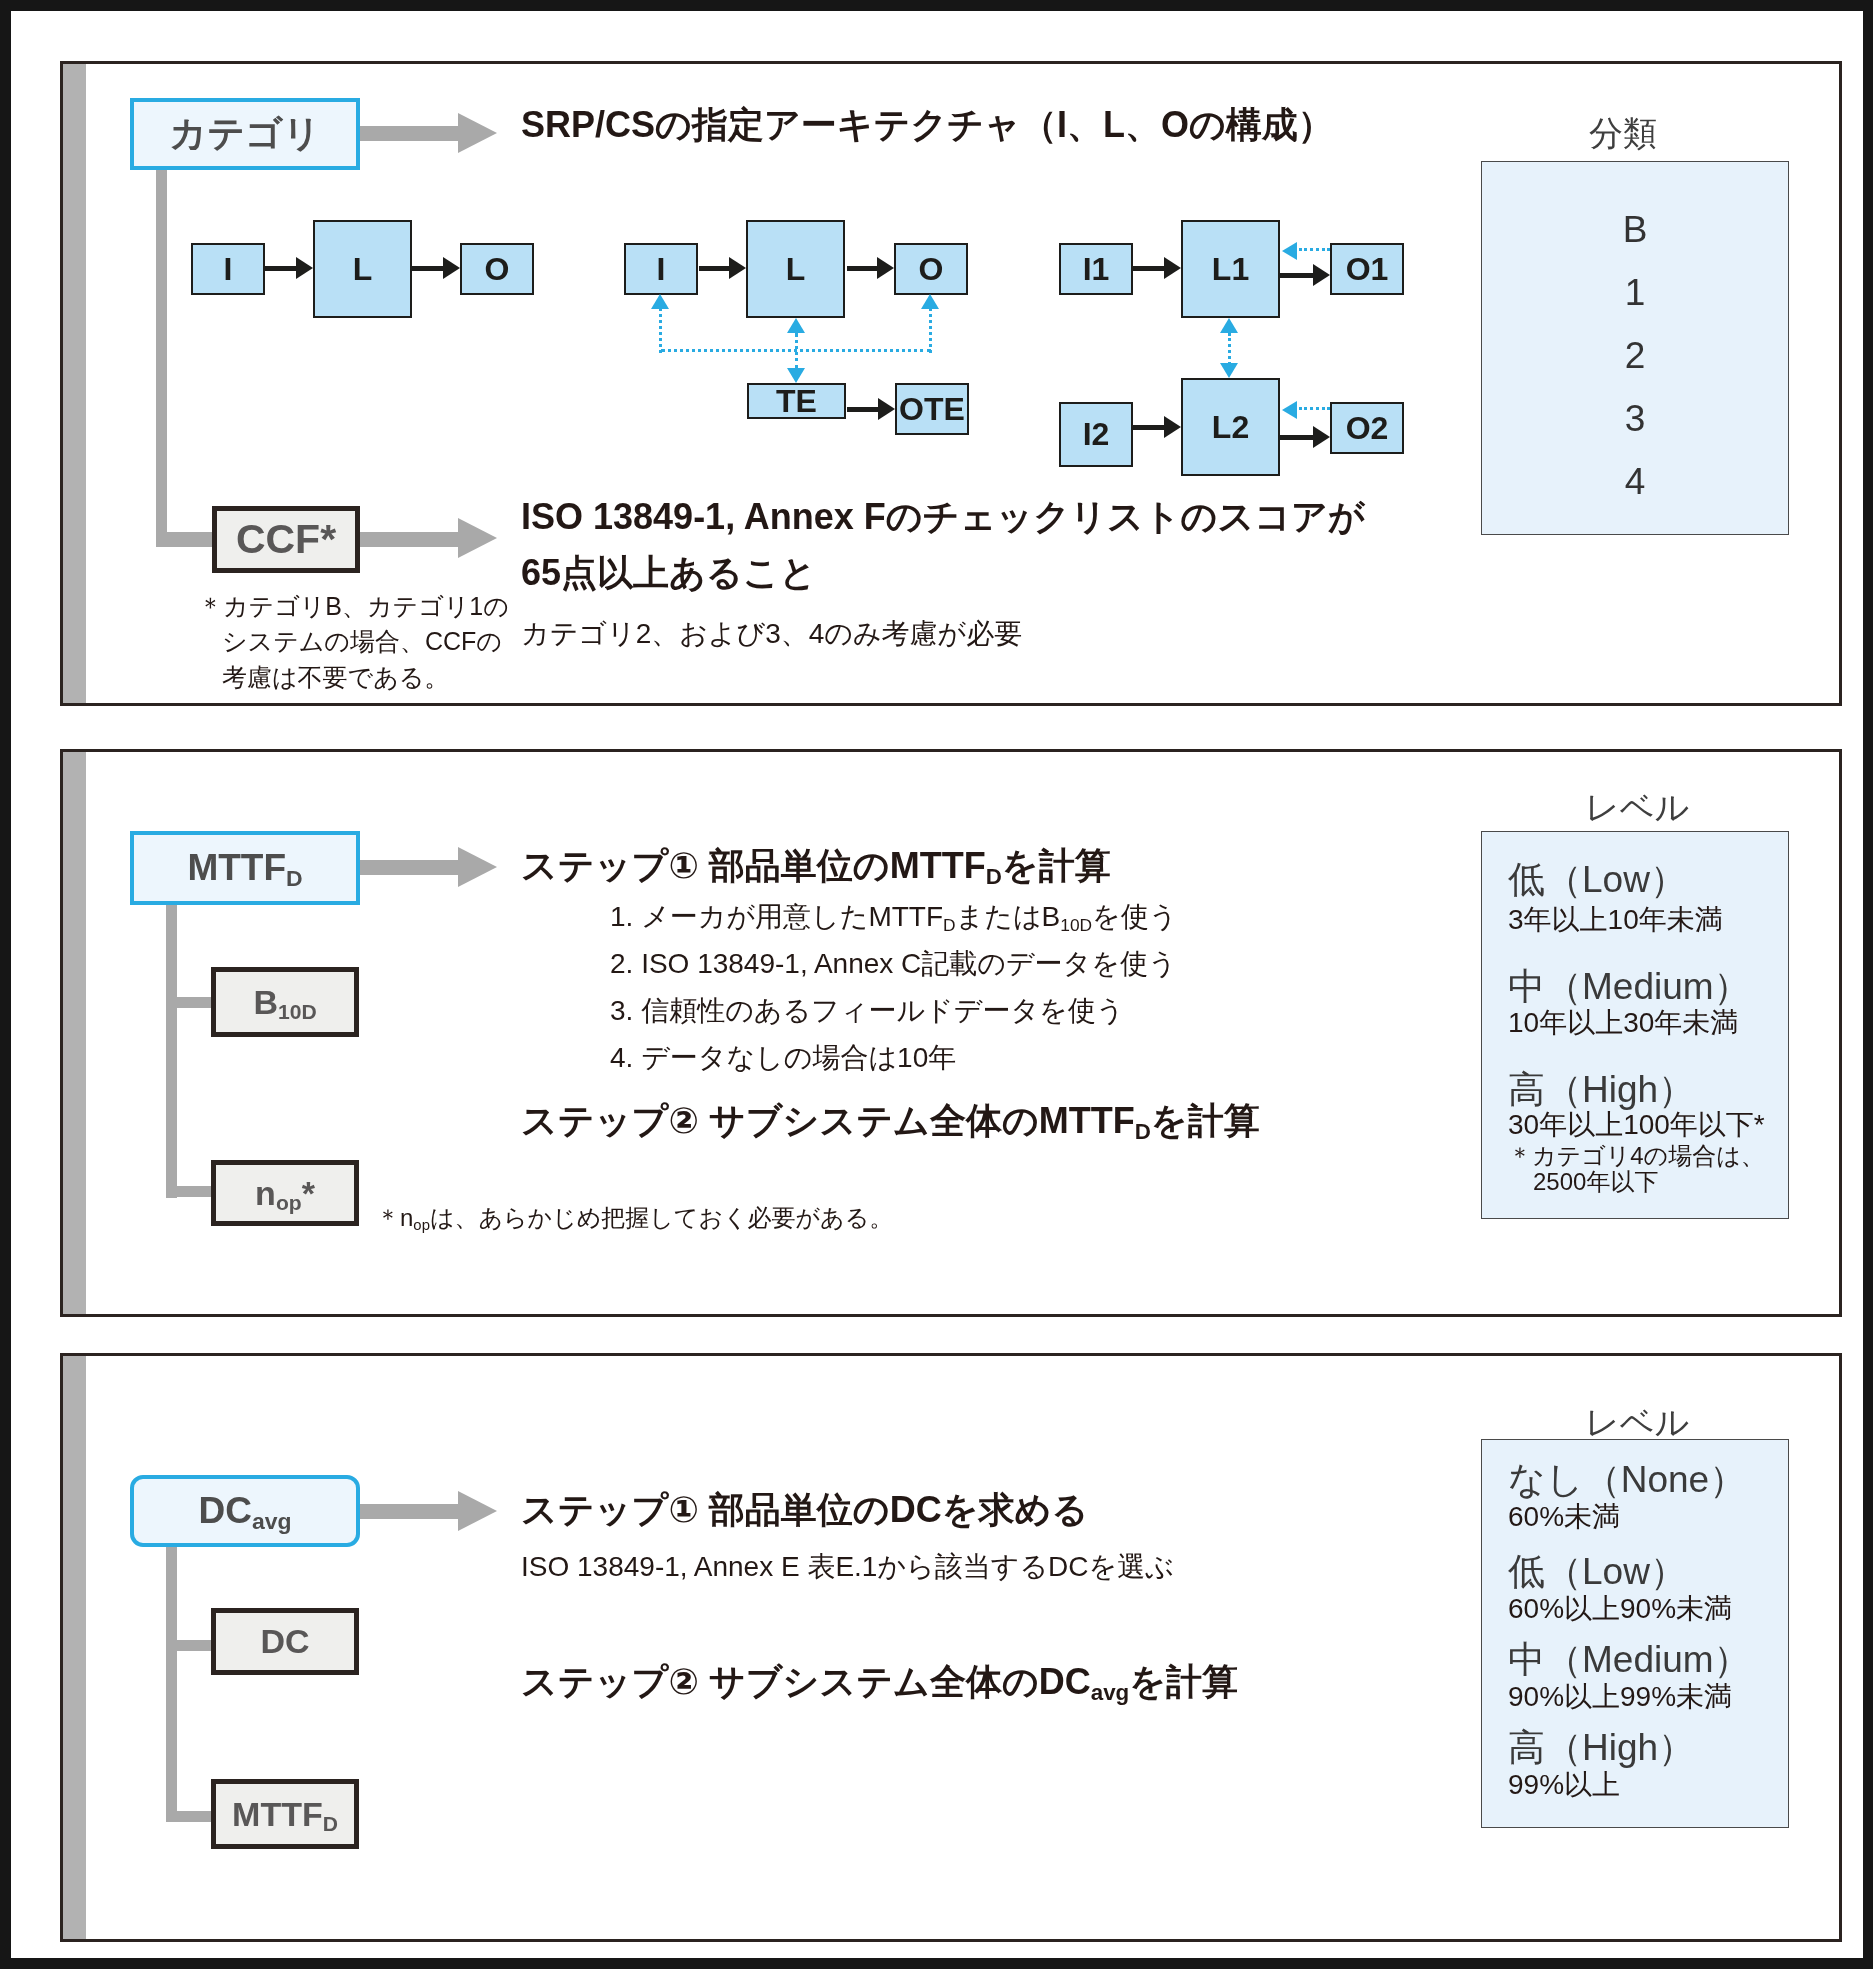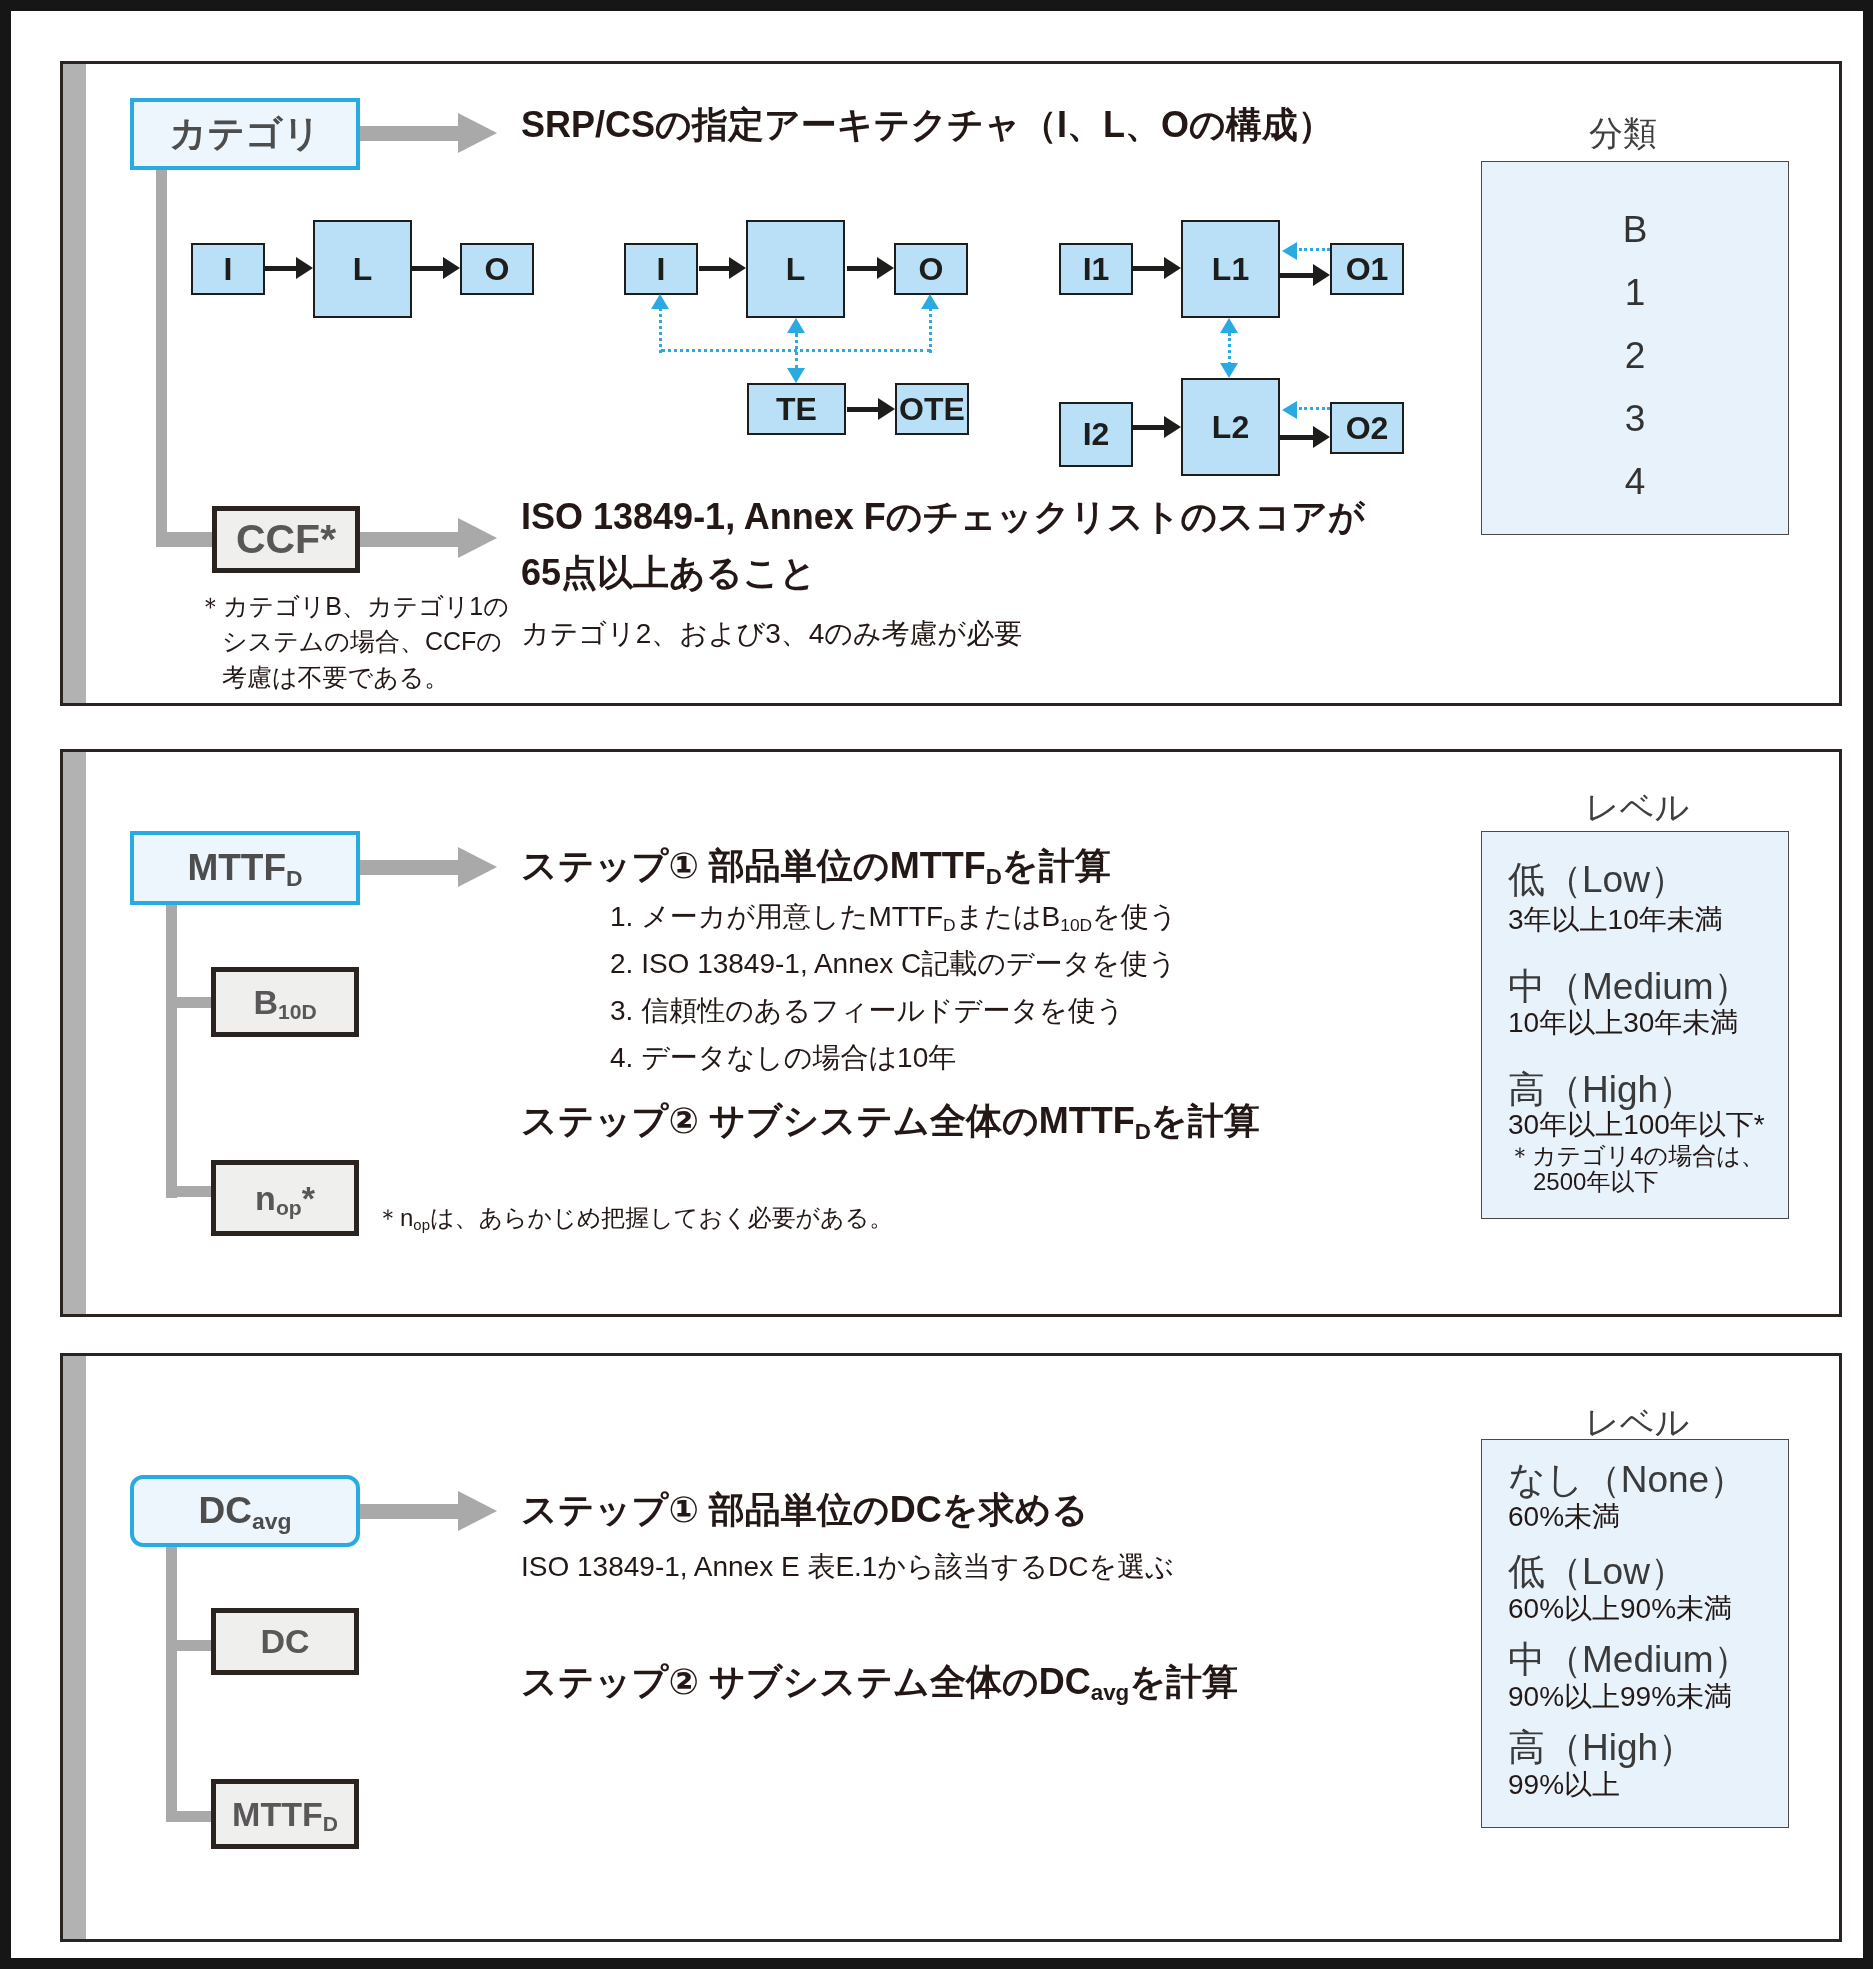--- a/index.html
+++ b/index.html
@@ -93,21 +93,21 @@
 
     <div class="dbox" style="left:561px;top:179px;width:74px;height:52px;">
         <span>I</span>
       </div>
     <div class="dbox" style="left:683px;top:156px;width:99px;height:98px;">
         <span>L</span>
       </div>
     <div class="dbox" style="left:831px;top:179px;width:74px;height:52px;">
         <span>O</span>
       </div>
-    <div class="dbox" style="left:684px;top:319px;width:99px;height:52px;justify-content:center;">
+    <div class="dbox" style="left:684px;top:319px;width:99px;height:36px;justify-content:center;">
         <span>TE</span>
       </div>
     <div class="dbox" style="left:832px;top:319px;width:74px;height:52px;">
         <span>OTE</span>
       </div>
     <div class="barrow" style="left:636px;top:193px;width:47px;">
         <div class="sh"></div>
         <div class="hd"></div>
       </div>
     <div class="barrow" style="left:784px;top:193px;width:47px;">
@@ -196,21 +196,21 @@
     <div class="t fs30" style="left:547px;top:240px;">3. 信頼性のあるフィールドデータを使う</div>
     <div class="t fs30" style="left:547px;top:287px;">4. データなしの場合は10年</div>
     <div class="t bold fs38" style="left:458px;top:345px;">ステップ② サブシステム全体のMTTF<sub>D</sub>を計算</div>
 
     <div class="conn" style="left:103px;top:153px;width:11.2px;height:293px;"></div>
     <div class="conn" style="left:103px;top:245px;width:46px;height:11.2px;"></div>
     <div class="conn" style="left:103px;top:434px;width:46px;height:11.2px;"></div>
     <div class="gbox" style="left:148px;top:215px;width:148px;height:70px;">
       <span>B<sub>10D</sub></span>
     </div>
-    <div class="gbox" style="left:148px;top:408px;width:148px;height:76px;">
+    <div class="gbox" style="left:148px;top:408px;width:148px;height:66px;">
       <span>n<sub>op</sub>*</span>
     </div>
     <div class="t fs26" style="left:313px;top:450px;">＊n<sub>op</sub>は、あらかじめ把握しておく必要がある。</div>
 
     <div class="t fs36 gray" style="left:1522px;top:33px;">レベル</div>
     <div class="sbox" style="left:1418px;top:79px;width:308px;height:388px;">
       <div class="lvl-name" style="left:26px;top:22.5px;">低（Low）</div>
       <div class="lvl-range" style="left:26px;top:69px;">3年以上10年未満</div>
       <div class="lvl-name" style="left:26px;top:130px;">中（Medium）</div>
       <div class="lvl-range" style="left:26px;top:172px;">10年以上30年未満</div>

